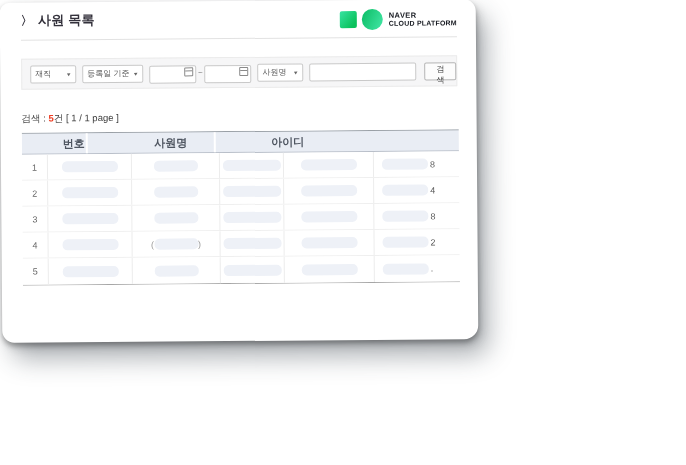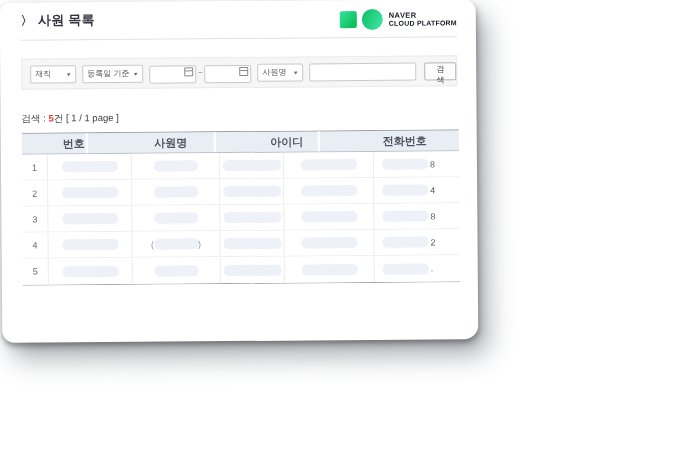--- a/index.html
+++ b/index.html
@@ -112,21 +112,20 @@
 
     <div class="result-bar">
       <span>검색 : </span><span class="result-count">5</span><span>건 [ 1 / 1 page ]</span>
     </div>
 
     <div class="table-wrap">
       <div class="thead">
           <div class="th col0">번호</div>
           <div class="th col2">사원명</div>
           <div class="th col3">아이디</div>
-          <div class="th col4">전화번호</div>
         </div>
       <div class="tbody">
           <div class="tr">
             <div class="td col0">1</div>
             <div class="td col1">
               <span class="pill p1"></span>
             </div>
             <div class="td col2">
               <span class="pill p2"></span>
             </div>

